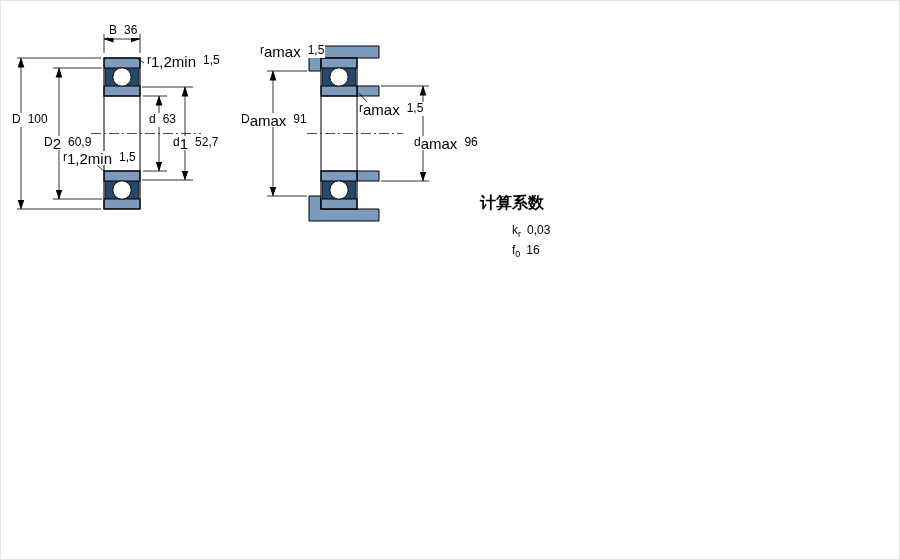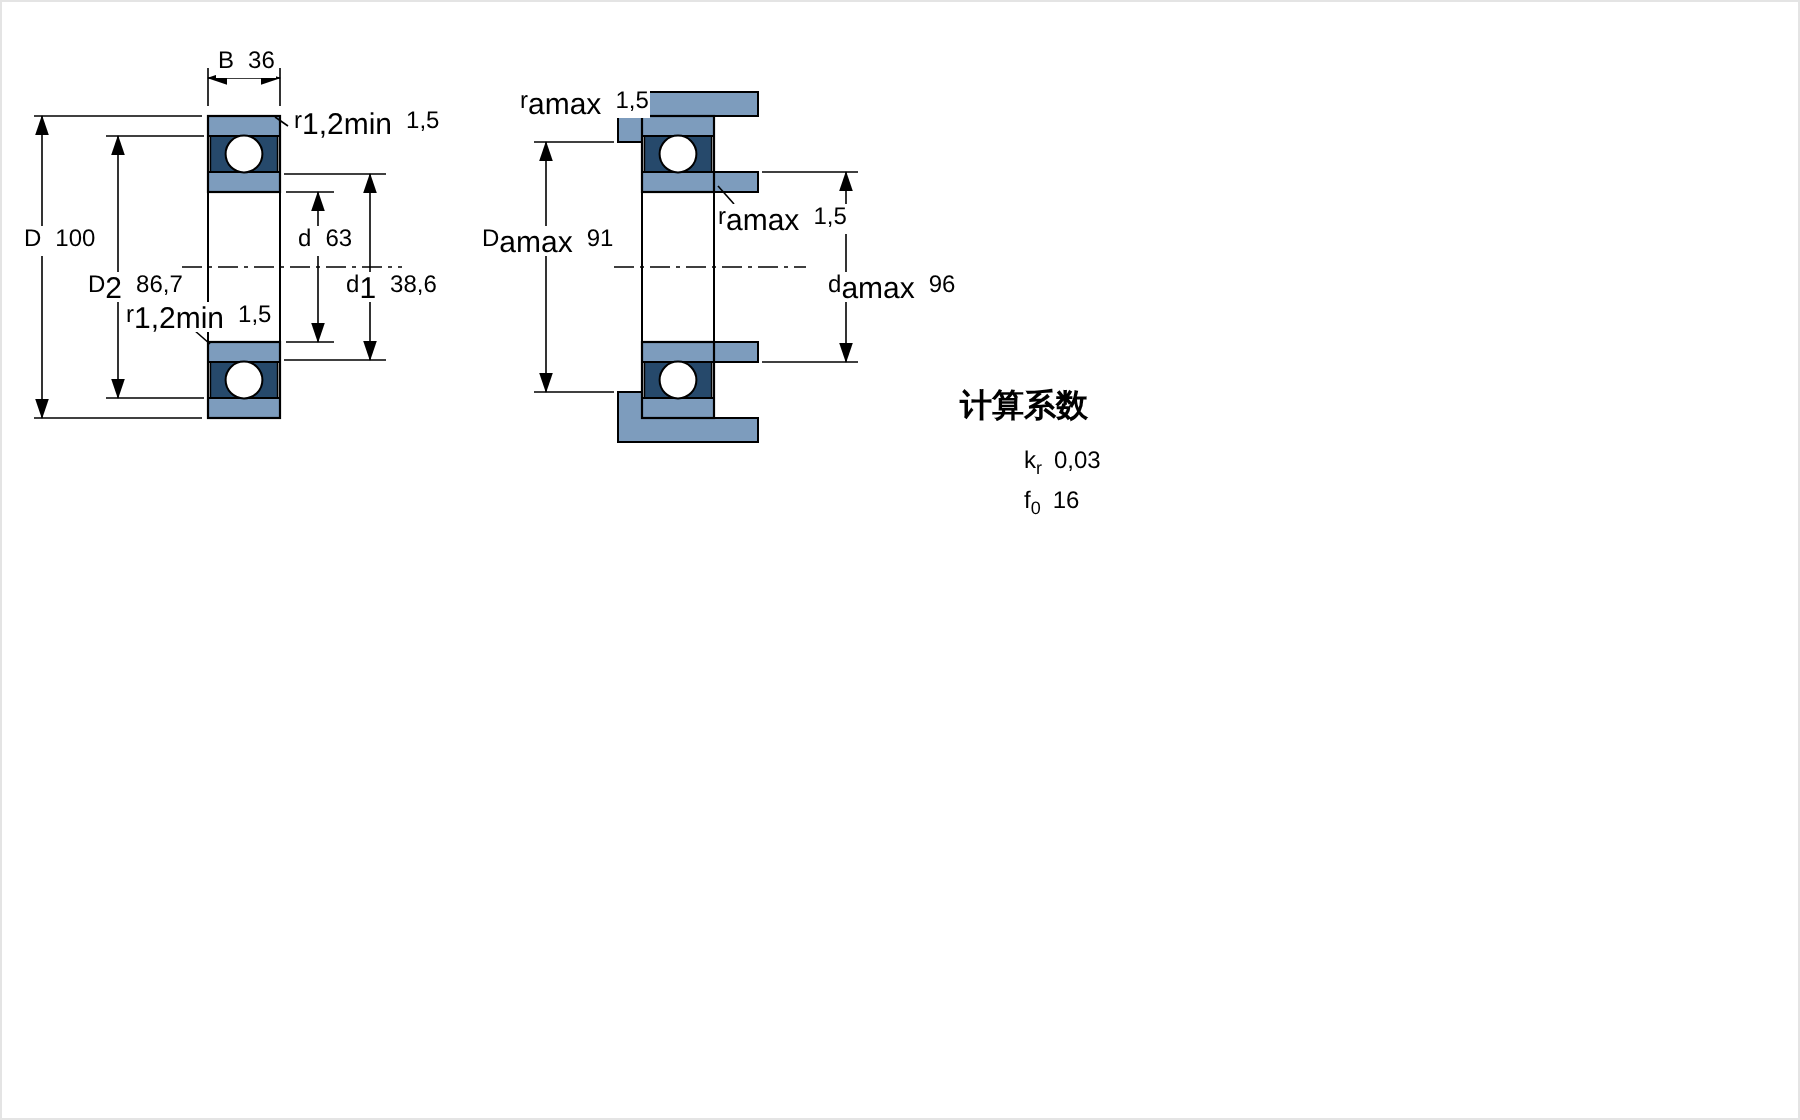--- a/index.html
+++ b/index.html
@@ -113,27 +113,27 @@
   <div class="dim-label" style="left:107px;top:23px">
     <span>B</span><span class="sub"></span><span class="val">36</span>
   </div>
   <div class="dim-label" style="left:145px;top:53px">
     <span>r</span><span class="sub">1,2min</span><span class="val">1,5</span>
   </div>
   <div class="dim-label" style="left:10px;top:112px">
     <span>D</span><span class="sub"></span><span class="val">100</span>
   </div>
   <div class="dim-label" style="left:42px;top:135px">
-    <span>D</span><span class="sub">2</span><span class="val">86,7</span>
+    <span>D</span><span class="sub">2</span><span class="val">60,9</span>
   </div>
   <div class="dim-label" style="left:147px;top:112px">
     <span>d</span><span class="sub"></span><span class="val">63</span>
   </div>
   <div class="dim-label" style="left:171px;top:135px">
-    <span>d</span><span class="sub">1</span><span class="val">38,6</span>
+    <span>d</span><span class="sub">1</span><span class="val">52,7</span>
   </div>
   <div class="dim-label" style="left:61px;top:150px">
     <span>r</span><span class="sub">1,2min</span><span class="val">1,5</span>
   </div>
   <div class="dim-label" style="left:258px;top:43px">
     <span>r</span><span class="sub">amax</span><span class="val">1,5</span>
   </div>
   <div class="dim-label" style="left:239px;top:112px">
     <span>D</span><span class="sub">amax</span><span class="val">91</span>
   </div>

